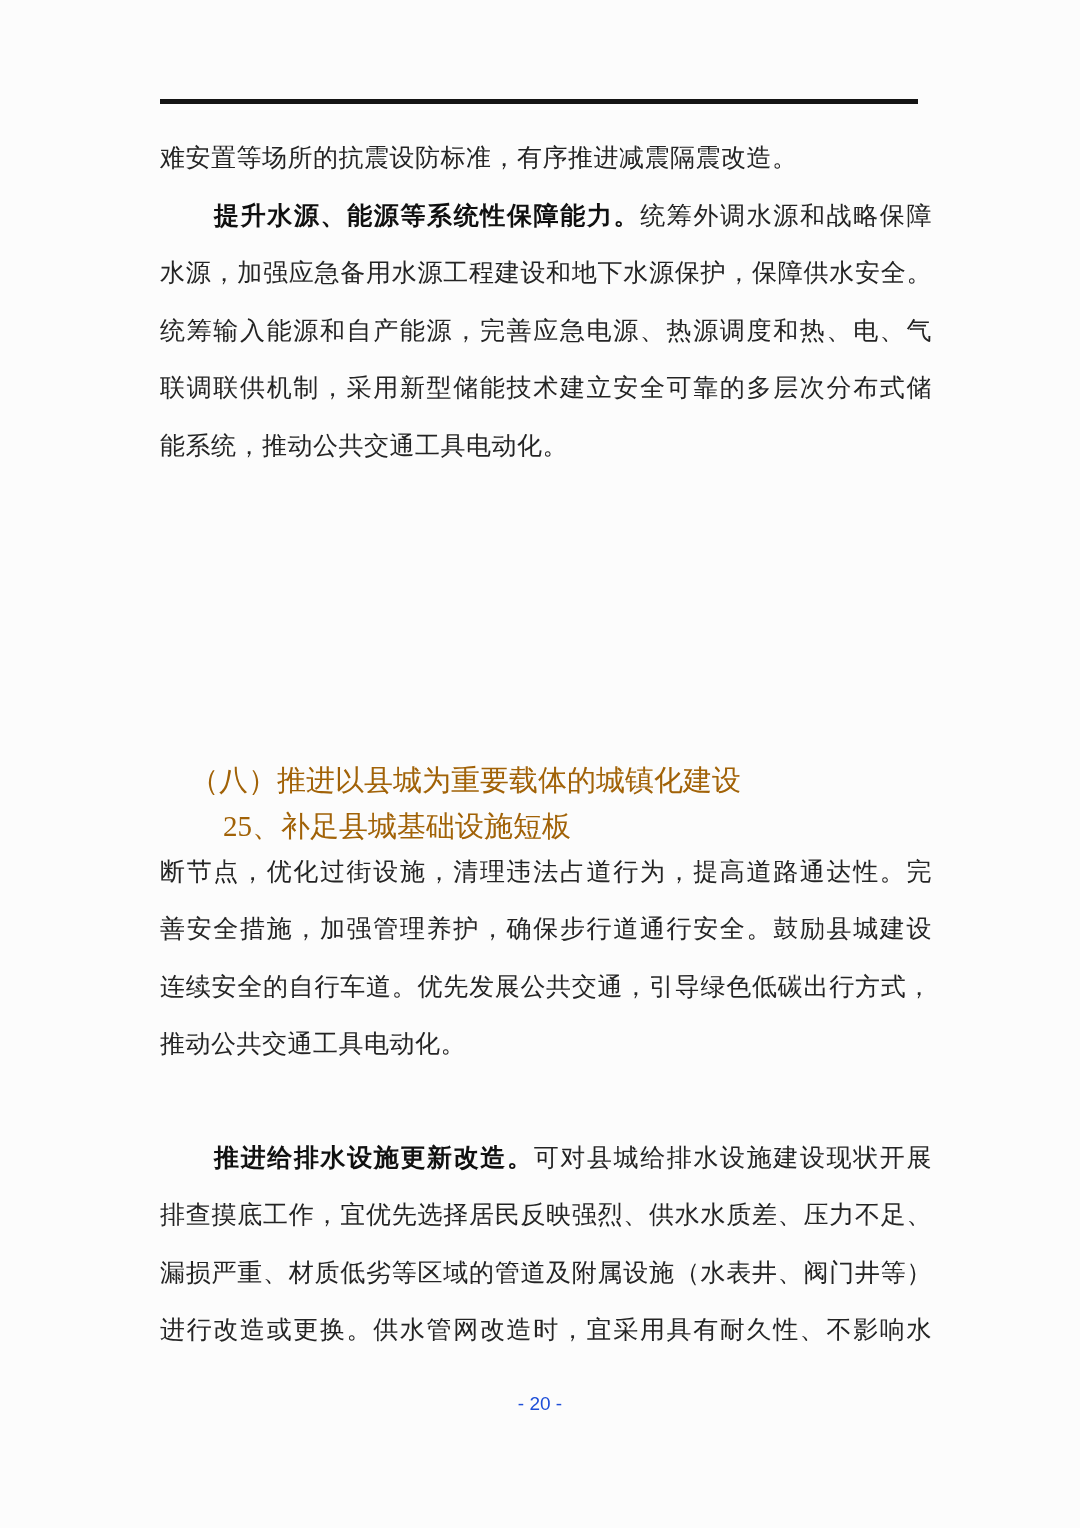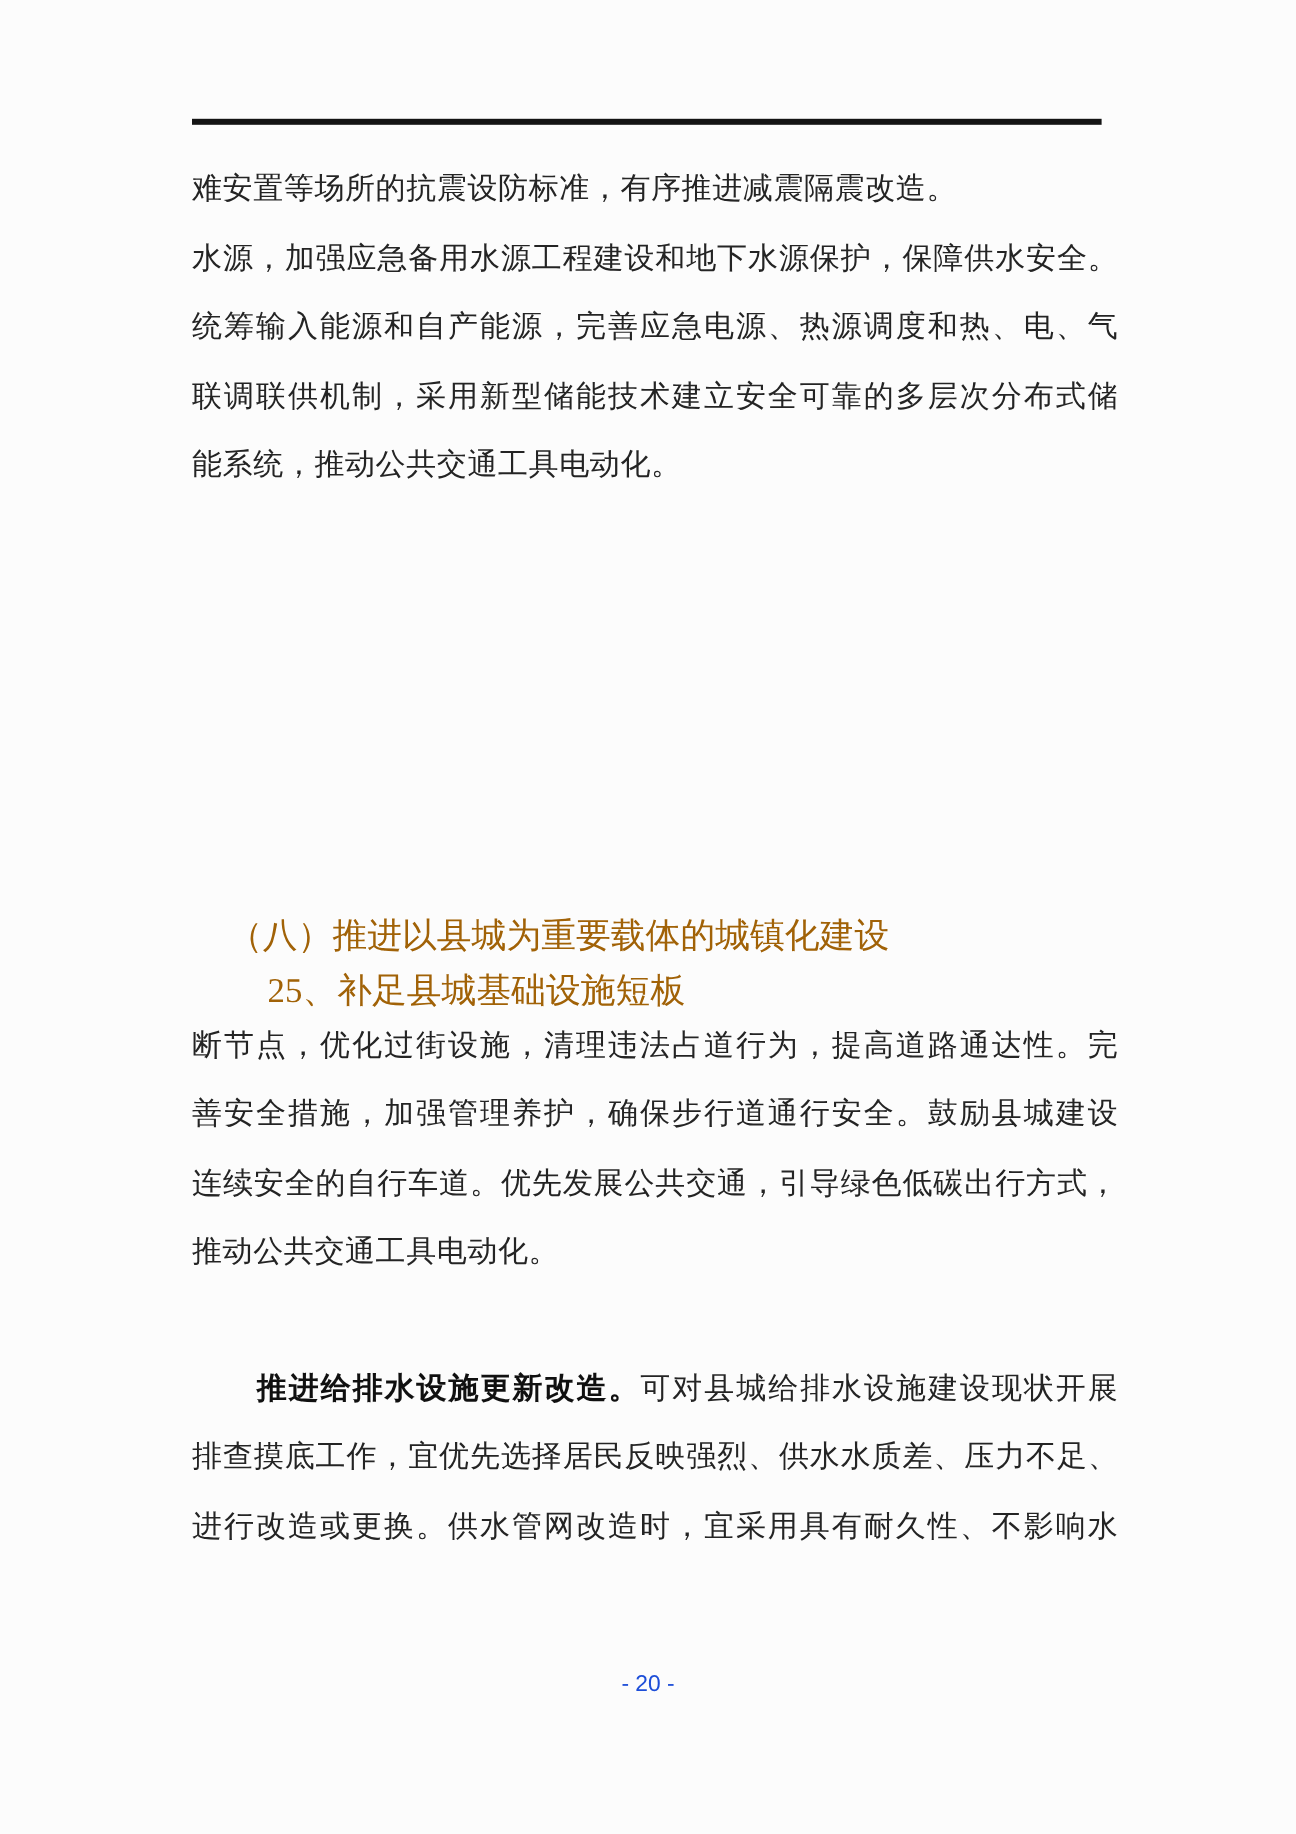--- a/index.html
+++ b/index.html
@@ -58,33 +58,35 @@
 </head>
 <body>
 
 <div class="page">
   <div class="top-rule"></div>
   <div class="doc">
       <div class="block b0">
         <div class="line">难安置等场所的抗震设防标准，有序推进减震隔震改造。</div>
       </div>
       <div class="block b1">
+        <div class="line j ind"><b>提升水源、能源等系统性保障能力。</b><span>统筹外调水源和战略保障</span></div>
         <div class="line j">水源，加强应急备用水源工程建设和地下水源保护，保障供水安全。</div>
         <div class="line j">统筹输入能源和自产能源，完善应急电源、热源调度和热、电、气</div>
         <div class="line j">联调联供机制，采用新型储能技术建立安全可靠的多层次分布式储</div>
         <div class="line">能系统，推动公共交通工具电动化。</div>
       </div>
       <div class="block b3 heading1">（八）推进以县城为重要载体的城镇化建设</div>
       <div class="block b4 heading2">25、补足县城基础设施短板</div>
       <div class="block b5">
         <div class="line j">断节点，优化过街设施，清理违法占道行为，提高道路通达性。完</div>
         <div class="line j">善安全措施，加强管理养护，确保步行道通行安全。鼓励县城建设</div>
         <div class="line j">连续安全的自行车道。优先发展公共交通，引导绿色低碳出行方式，</div>
         <div class="line">推动公共交通工具电动化。</div>
       </div>
       <div class="block b6">
         <div class="line j ind"><b>推进给排水设施更新改造。</b><span>可对县城给排水设施建设现状开展</span></div>
         <div class="line j">排查摸底工作，宜优先选择居民反映强烈、供水水质差、压力不足、</div>
+        <div class="line j">漏损严重、材质低劣等区域的管道及附属设施（水表井、阀门井等）</div>
         <div class="line j">进行改造或更换。供水管网改造时，宜采用具有耐久性、不影响水</div>
       </div>
     </div>
   <div class="page-number">- 20 -</div>
 </div>
 
 </body></html>

